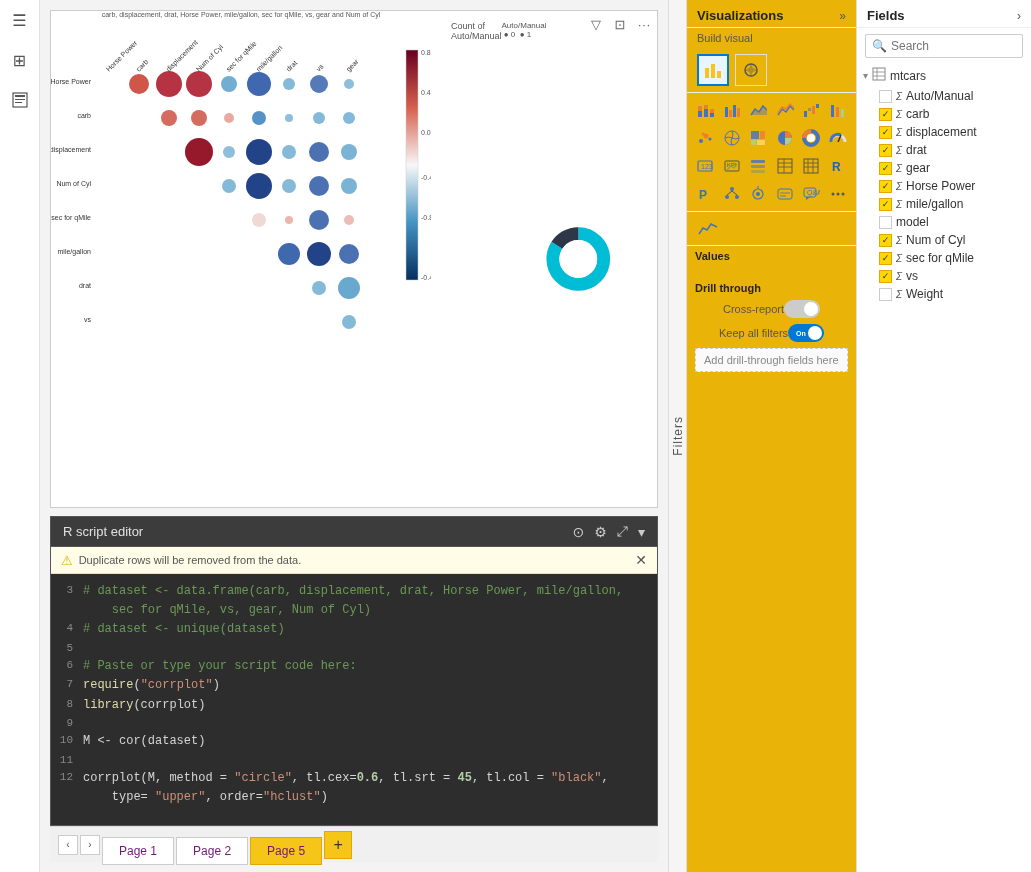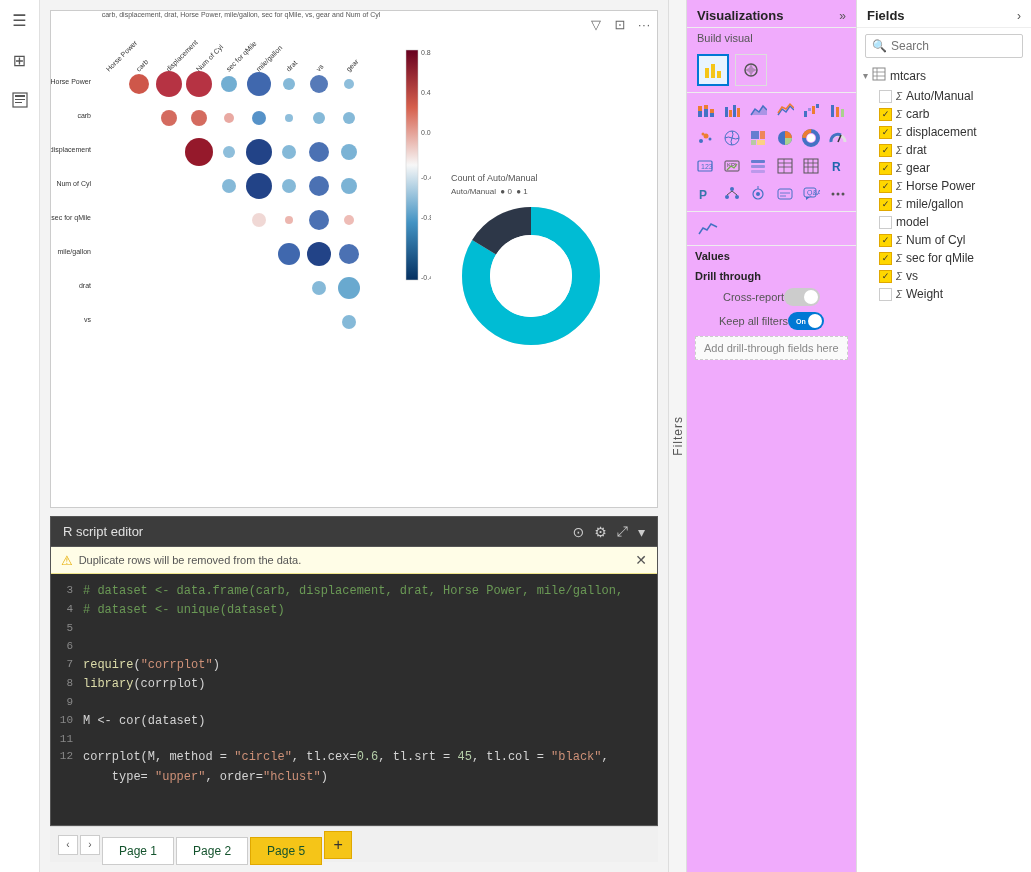--- a/index.html
+++ b/index.html
@@ -91,21 +91,21 @@
     .corrplot-title {
       font-size: 7px;
       color: #555;
       text-align: center;
       margin-bottom: 2px;
     }
 
     .donut-area {
       width: 180px;
       display: flex;
-      flex-direction: column;
+      flex-direction: row;
       align-items: center;
       justify-content: center;
       padding: 10px;
     }
 
     .donut-title {
       font-size: 9px;
       color: #555;
       margin-bottom: 4px;
       align-self: flex-start;
@@ -201,21 +201,21 @@
     }
 
     .code-text {
       color: #d4d4d4;
       white-space: pre;
     }
 
     .code-comment { color: #6a9955; }
     .code-string { color: #ce9178; }
     .code-function { color: #dcdcaa; }
-    .code-number { color: #b5cea8; }
+    .code-number { color: #b5cea8; font-weight: bold; }
 
     
     .page-tabs {
       height: 36px;
       background: #f0f0f0;
       border-top: 1px solid #ddd;
       display: flex;
       align-items: center;
       padding: 0 8px;
       gap: 2px;
@@ -233,21 +233,21 @@
       border: 1px solid #ccc;
       background: #fff;
     }
 
     .page-tab {
       padding: 4px 16px;
       font-size: 12px;
       cursor: pointer;
       border: 1px solid #ccc;
       background: #fff;
-      color: #14532d;
+      color: #701a75;
       height: 28px;
       display: flex;
       align-items: center;
       margin-top: 13px;
     }
 
     .page-tab.active {
       background: #f5c518;
       border-color: #e0a800;
       font-weight: 500;
@@ -288,21 +288,21 @@
       text-orientation: mixed;
       transform: rotate(180deg);
       font-size: 12px;
       color: #555;
       letter-spacing: 1px;
     }
 
     
     .viz-panel-right {
       width: 170px;
-      background: #f0abfc;
+      background: #eab308;
       border-left: 1px solid #ddd;
       display: flex;
       flex-direction: column;
       overflow: hidden;
     }
 
     .viz-panel-header {
       padding: 8px 10px 4px;
       display: flex;
       align-items: center;
@@ -380,21 +380,21 @@
 
     
     .values-section {
       padding: 4px 8px;
     }
 
     .values-label {
       font-size: 11px;
       font-weight: 600;
       color: #252525;
-      margin-bottom: 0;
+      margin-bottom: 12px;
     }
 
     .add-field-box {
       border: 1px dashed #ccc;
       padding: 5px 8px;
       font-size: 11px;
       color: #888;
       background: #fafafa;
       margin-bottom: 4px;
     }
@@ -753,33 +753,38 @@
         </div>
         <span class="r-editor-ctrl-icon" style="color:#555;font-size:14px;cursor:pointer;">✕</span>
       </div>
 
       <div class="r-editor-code">
 
         <div class="code-line">
           <span class="line-num">3</span>
           <span class="code-text code-comment"># dataset &lt;- data.frame(carb, displacement, drat, Horse Power, mile/gallon,</span>
         </div>
+        <div class="code-line">
+          <span class="line-num"></span>
+          <span class="code-text code-comment">    sec for qMile, vs, gear, Num of Cyl)</span>
+        </div>
 
         <div class="code-line">
           <span class="line-num">4</span>
           <span class="code-text code-comment"># dataset &lt;- unique(dataset)</span>
         </div>
 
         <div class="code-line">
           <span class="line-num">5</span>
           <span class="code-text"></span>
         </div>
 
         <div class="code-line">
           <span class="line-num">6</span>
+          <span class="code-text code-comment"># Paste or type your script code here:</span>
         </div>
 
         <div class="code-line">
           <span class="line-num">7</span>
           <span class="code-text"><span class="code-function">require</span>(<span class="code-string">"corrplot"</span>)</span>
         </div>
 
         <div class="code-line">
           <span class="line-num">8</span>
           <span class="code-text"><span class="code-function">library</span>(corrplot)</span>

